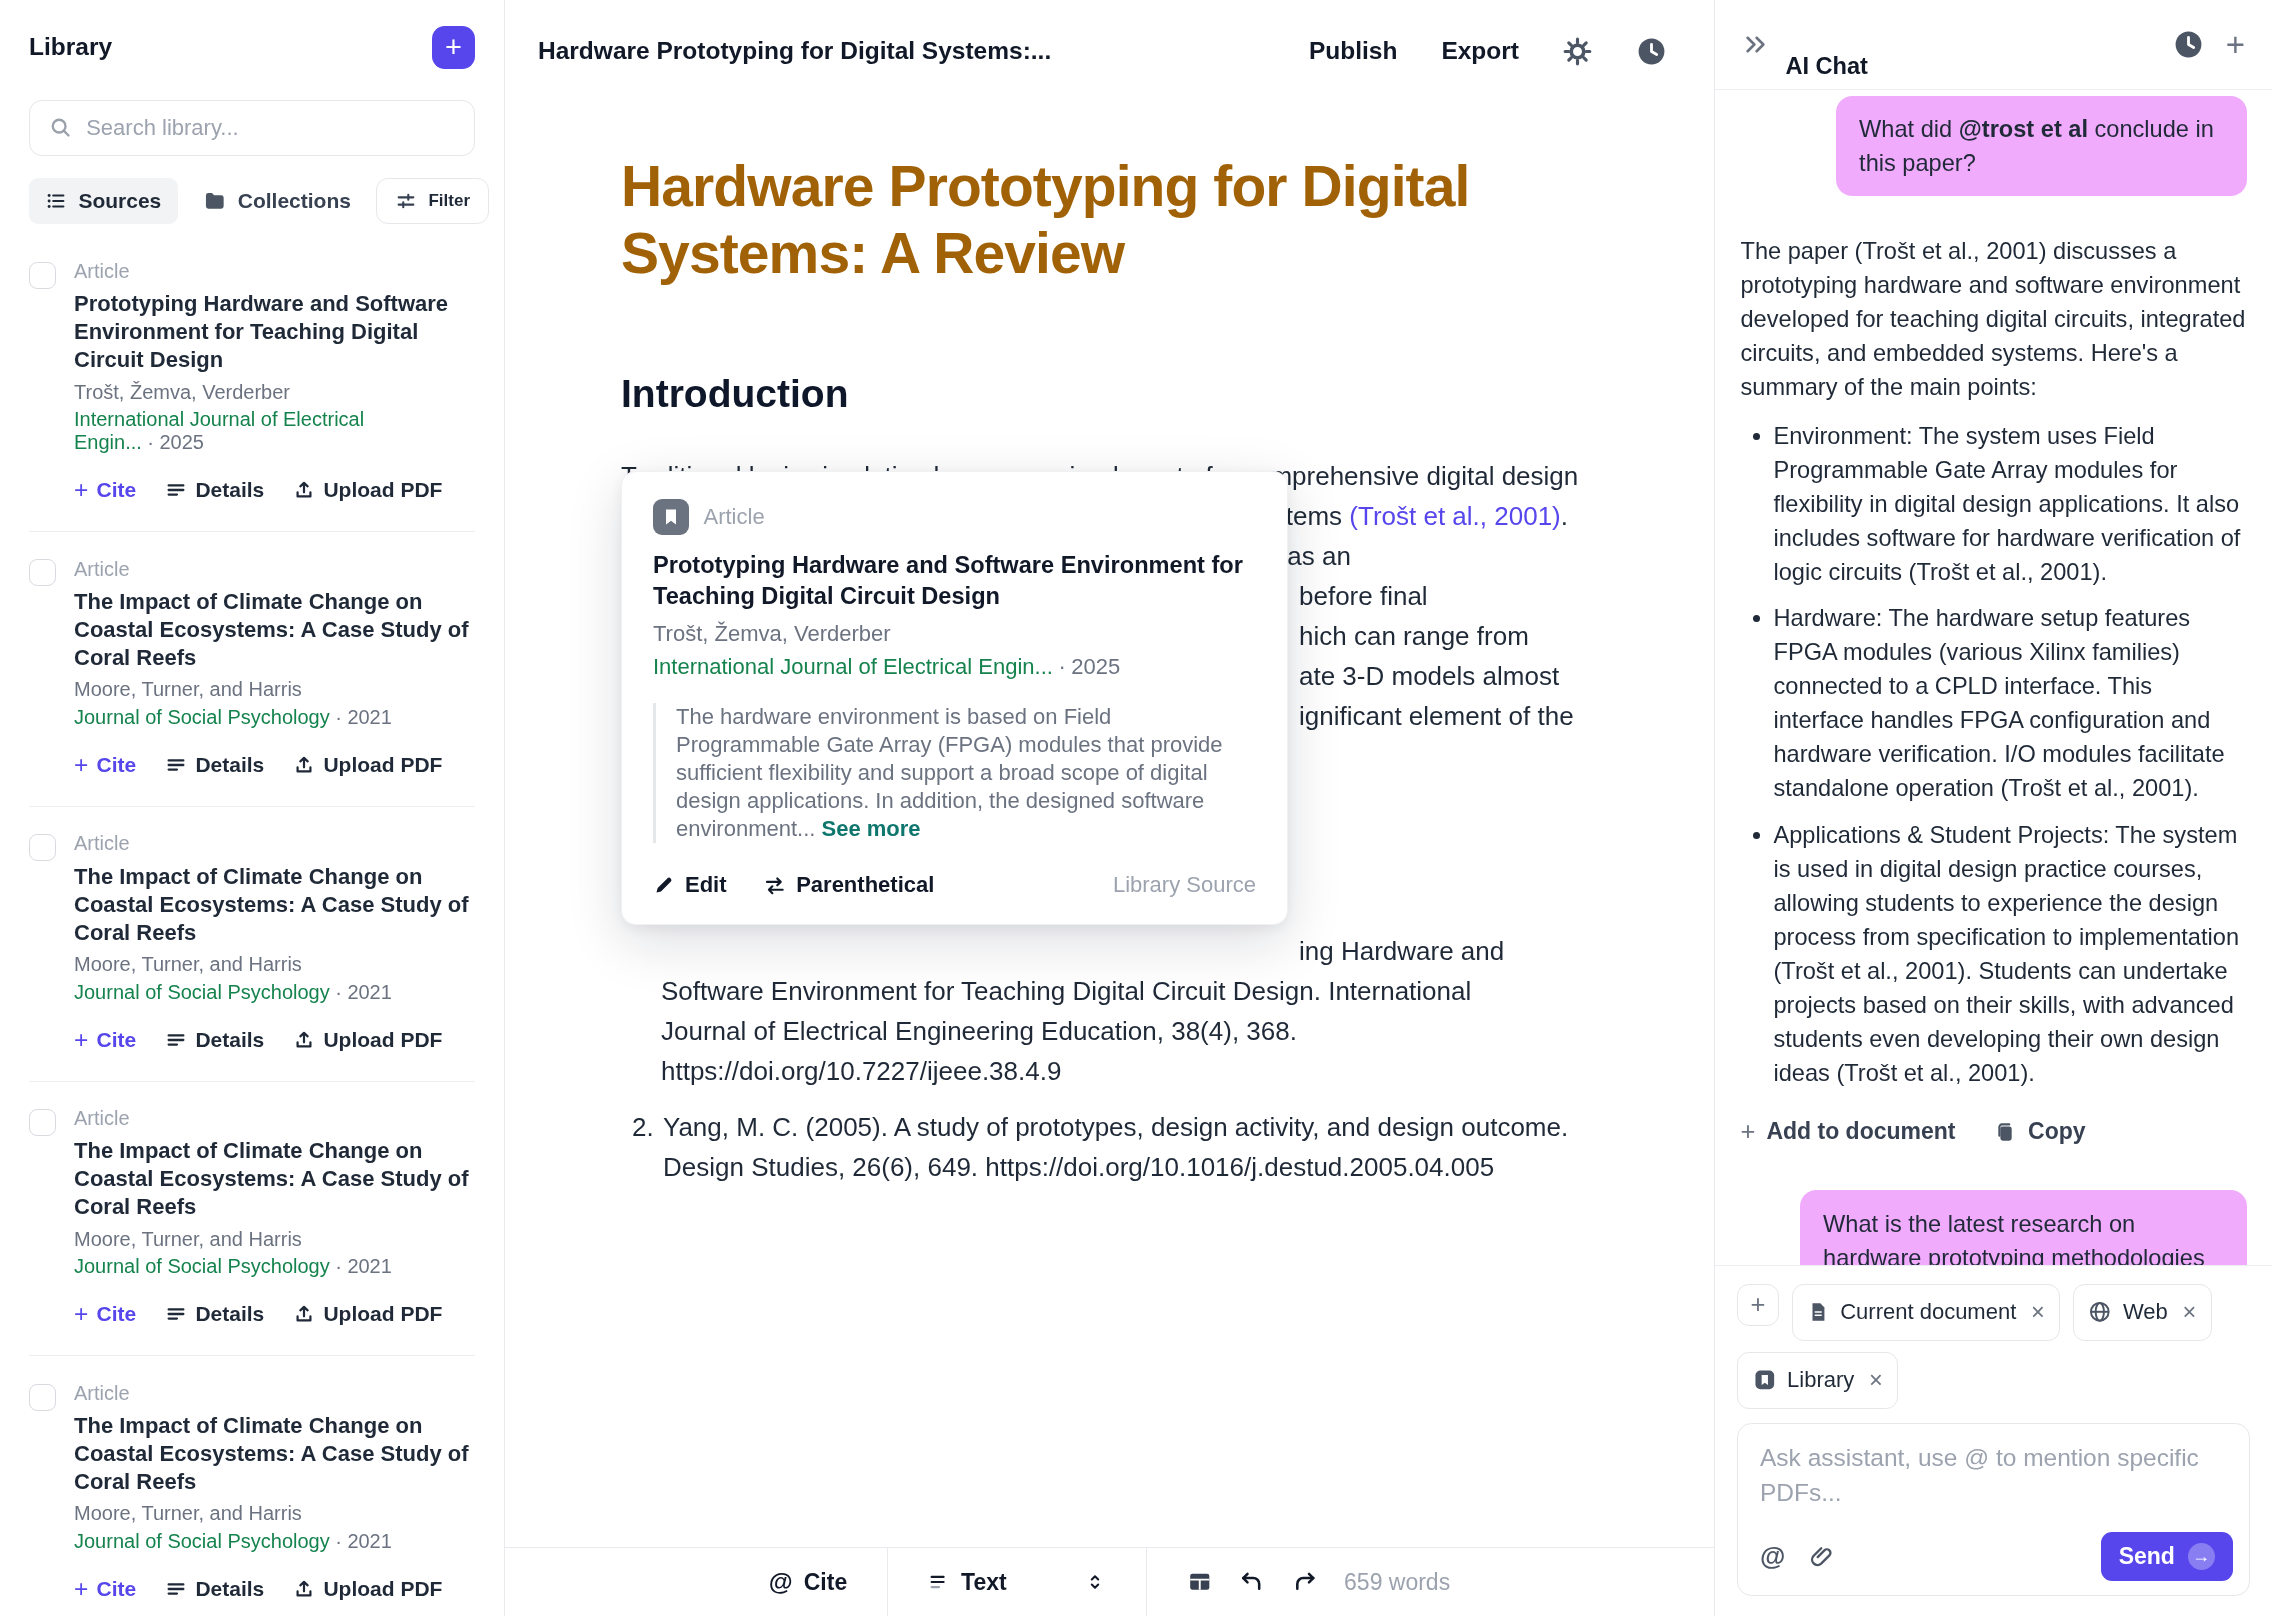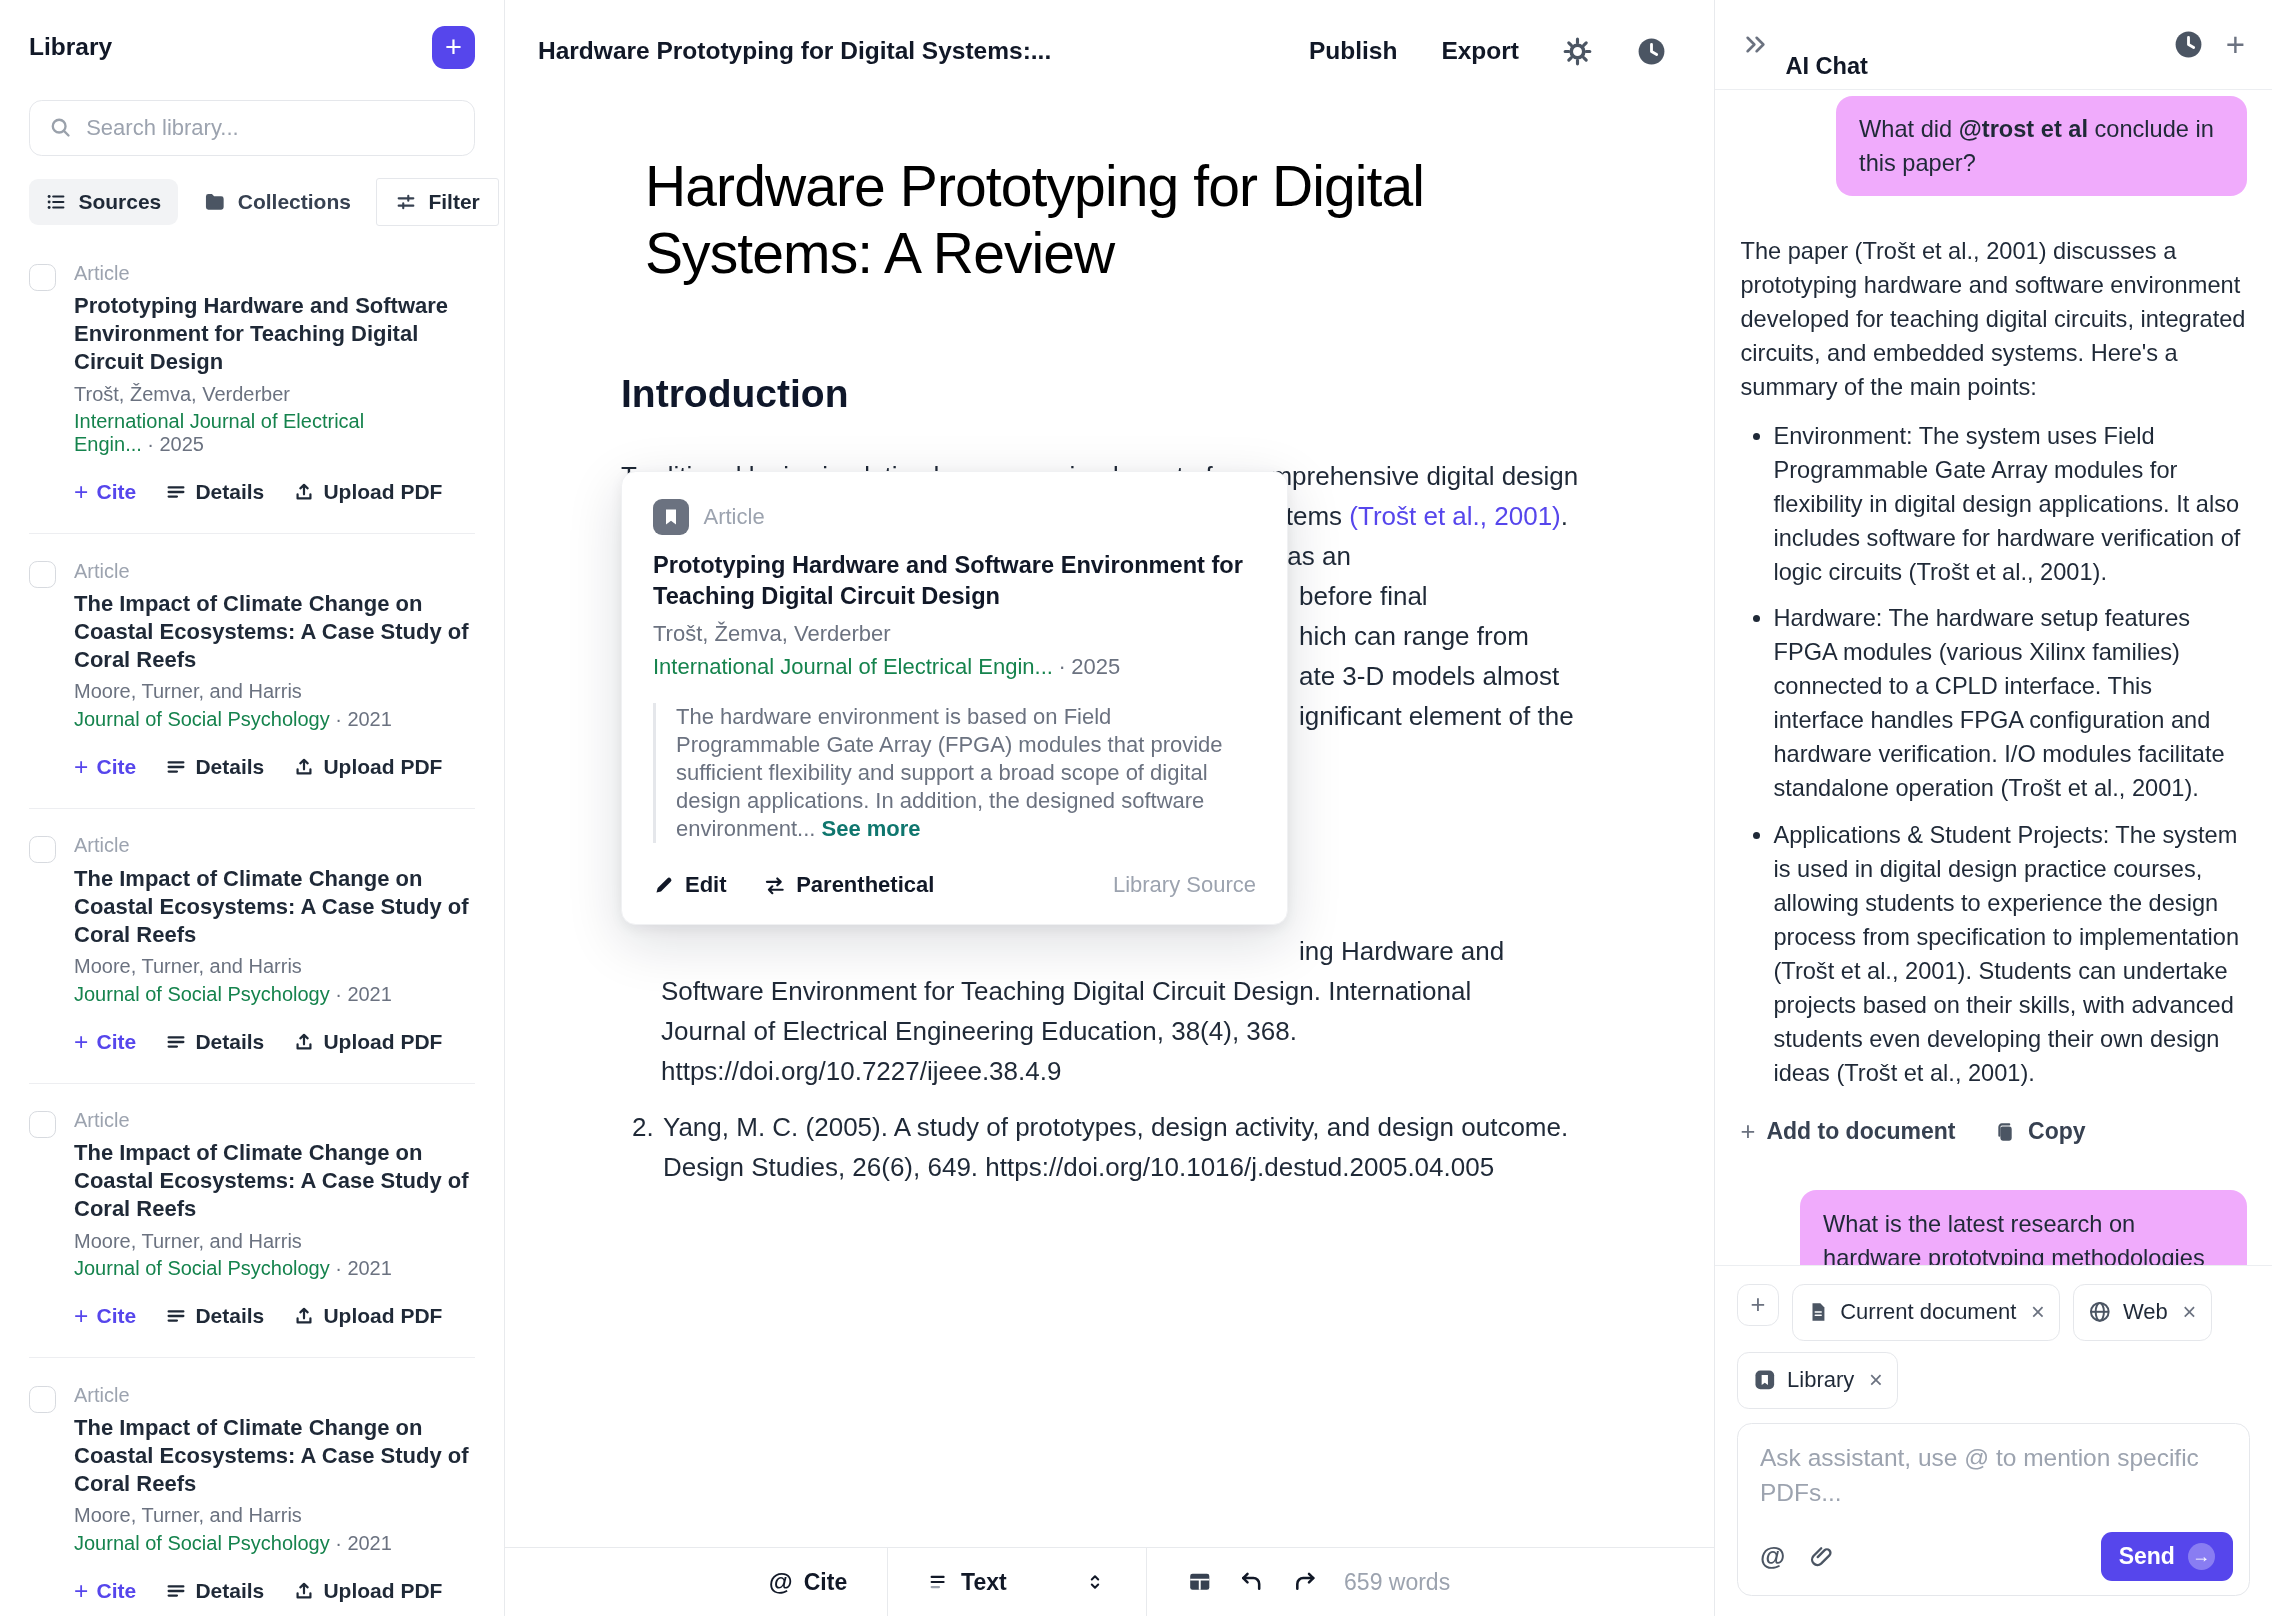--- a/index.html
+++ b/index.html
@@ -19,21 +19,21 @@
   .search { margin-top:31px; height:56px; border:1.8px solid #e5e7eb; border-radius:12.7px;
             display:flex; align-items:center; padding:0 18px; gap:12.7px; }
   .search input { border:none; outline:none; font-size:22px; color:#ec4899; width:100%;
                   font-family:"Liberation Sans","DejaVu Sans",sans-serif; }
   .search input::placeholder { color:#9ca3af; }
   .tabs { margin-top:22px; display:flex; align-items:center; gap:25.5px; }
   .tab { display:flex; align-items:center; gap:11px; font-size:21px; font-weight:600; color:#1f2937; cursor:pointer; }
   .tab.active { background:#f2f3f5; border-radius:9px; padding:11px 16.4px; }
   .tab.plain { color:#374151; }
   .filter-btn { margin-left:auto; display:flex; align-items:center; gap:11px; border:1.8px solid #e5e7eb;
-                border-radius:3px; padding:11px 18px; font-size:21px; font-weight:600; color:#1f2937; cursor:pointer; }
+                border-radius:12px; padding:11px 18px; font-size:17px; font-weight:600; color:#1f2937; cursor:pointer; }
   .cards { margin-top:11px; }
   .card { display:flex; gap:18px; padding:25.5px 0 27px 0; border-bottom:0.9px solid #edeef1; }
   .cb { width:27px; height:27px; border:1.8px solid #d7dadf; border-radius:8.2px; margin-top:1.8px; flex-shrink:0; cursor:pointer; }
   .card-body { flex:1; }
   .c-type { font-size:20px; color:#9ca3af; }
   .c-title { font-size:22px; line-height:28px; font-weight:600; color:#1f2937; margin-top:7.3px; }
   .c-authors { font-size:20px; color:#6b7280; margin-top:6.4px; }
   .c-journal { font-size:20px; margin-top:4.5px; }
   .jr { color:#15834d; }
   .dot { color:#6b7280; margin:0 5.5px; }
@@ -43,21 +43,21 @@
   .act.cite { color:#5646ec; }
   .act.cite .pl { font-size:24.5px; font-weight:500; }
 
   
   .editor { width:1209px; height:100%; position:relative; flex-shrink:0; }
   .ed-head { height:102px; display:flex; align-items:center; justify-content:space-between; padding:0 47px 0 33px; }
   .ed-doc-title { font-size:24.5px; font-weight:600; color:#111827; }
   .ed-head-right { display:flex; align-items:center; gap:44px; }
   .hbtn { font-size:24.5px; font-weight:600; color:#111827; cursor:pointer; }
   .doc { position:absolute; left:116px; top:102px; width:966px; }
-  .doc h1 { font-size:57px; line-height:67px; font-weight:400; letter-spacing:-0.9px; color:#000000; margin-top:51px; width:936px;margin-left:24px; }
+  .doc h1 { font-size:57px; line-height:67px; font-weight:700; letter-spacing:-0.9px; color:#a16207; margin-top:51px; width:936px; }
   .doc h2 { font-size:39px; line-height:45px; font-weight:700; color:#0f172a; margin-top:84px; }
   .para { font-size:26px; line-height:40px; color:#1f2937; margin-top:40px; }
   .cit-link { color:#5646ec; cursor:pointer; }
   .frag-line { font-size:26px; line-height:40px; color:#1f2937; padding-left:678px; white-space:nowrap; }
   .ref-spacer { height:195px; }
   .ref-frag { font-size:26px; line-height:40px; color:#1f2937; padding-left:678px; }
   .ref-cont { font-size:26px; line-height:40px; color:#1f2937; margin-left:40px; width:859px; overflow-wrap:break-word; }
   .ref-item { display:flex; margin-top:16.4px; margin-left:11px; }
   .ref-num { font-size:26px; line-height:40px; color:#1f2937; width:31px; flex-shrink:0; }
   .ref-text { font-size:26px; line-height:40px; color:#1f2937; width:909px; overflow-wrap:break-word; }

